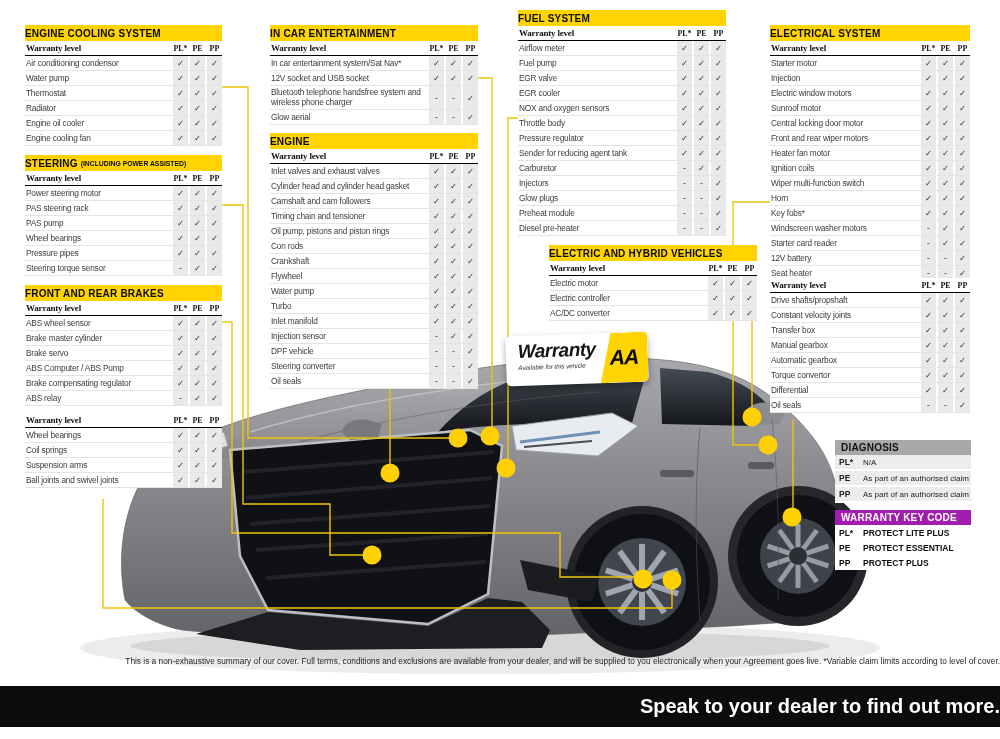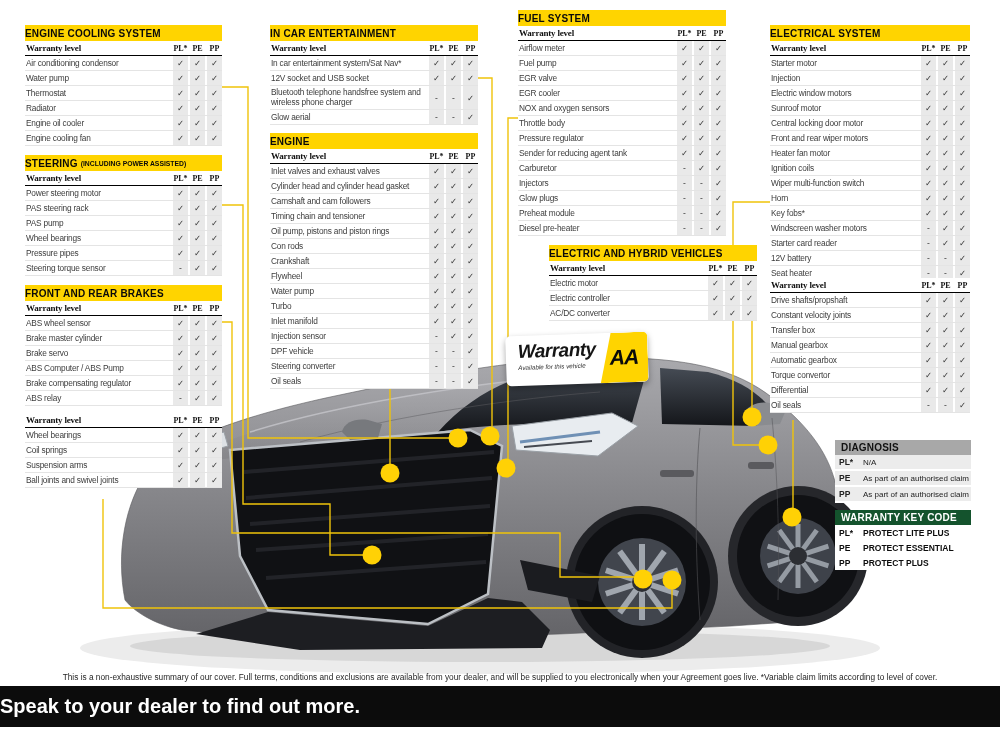--- a/index.html
+++ b/index.html
@@ -29,39 +29,39 @@
          justify-content:center;font-size:8.5px;color:#3a3a3a;}
   .twl{border-bottom:1px solid #000000;min-height:14px;font-family:Liberation Serif, serif;}
   .twl .tlabel{font-weight:bold;font-size:9px;color:#101010;}
   .twl .tcell{background:transparent;font-weight:bold;font-size:8px;color:#101010;}
   .keybox{position:absolute;z-index:2;width:136px;background:#fff;}
   #diagnosis{left:835px;top:440px;}
   #keycode  {left:835px;top:510px;}
   .kh{height:15px;display:flex;align-items:center;padding:0 6px;font-weight:bold;
       font-size:10px;letter-spacing:.2px;}
   #diagnosis .kh{background:#a8a8a8;color:#111;}
-  #keycode .kh{background:#14532d;color:#fff;}
+  #keycode .kh{background:#a21caf;color:#fff;}
   .krow{display:flex;align-items:center;font-size:8px;color:#222;}
   #diagnosis .krow{background:#ececec;border-bottom:2px solid #fff;min-height:14px;}
   #keycode .krow{min-height:15px;font-weight:bold;font-size:8.5px;color:#0d0d0d;}
   .kkey{width:24px;font-weight:bold;font-size:8.5px;padding-left:4px;}
   .ktext{flex:1;}
   #badge{position:absolute;left:506px;top:334px;width:142px;height:50px;z-index:4;
          background:#fff;border-radius:5px;transform:rotate(-2deg);
          box-shadow:0 3px 6px rgba(0,0,0,.35);display:flex;overflow:hidden;}
   .badge-left{flex:1;padding:5px 0 0 12px;}
   .badge-title{font-size:19px;font-weight:bold;font-style:italic;color:#151515;letter-spacing:-.5px;}
   .badge-sub{font-size:6.3px;font-style:italic;color:#333;margin-top:1px;}
   .badge-logo{width:48px;background:#ffd400;clip-path:polygon(24% 0,100% 0,100% 100%,0 100%);
               display:flex;align-items:center;justify-content:center;}
   .badge-logo span{font-weight:bold;font-style:italic;font-size:21px;color:#0a0a0a;letter-spacing:-1px;}
-  .disclaimer{position:absolute;left:0;top:656px;width:1000px;text-align:center;z-index:2;
-              font-size:8.3px;color:#262626;margin-top:16px;}
+  .disclaimer{position:absolute;left:0;top:656px;width:1000px;text-align:right;z-index:2;
+              font-size:8.3px;color:#262626;}
   .footer{position:absolute;left:0;top:686px;width:1000px;height:41px;background:#0c0c0c;z-index:2;
-          color:#fff;font-weight:bold;font-size:20px;display:flex;align-items:center;justify-content:flex-start;}
+          color:#fff;font-weight:bold;font-size:20px;display:flex;align-items:center;justify-content:flex-end;}
 </style>
 </head>
 <body>
 
 <div id="page">
 
   <svg id="art" width="1000" height="739" viewBox="0 0 1000 739">
     <defs>
       <linearGradient id="bodyG" x1="0" y1="0" x2="0" y2="1">
         <stop offset="0" stop-color="#a9a9ad"></stop>

